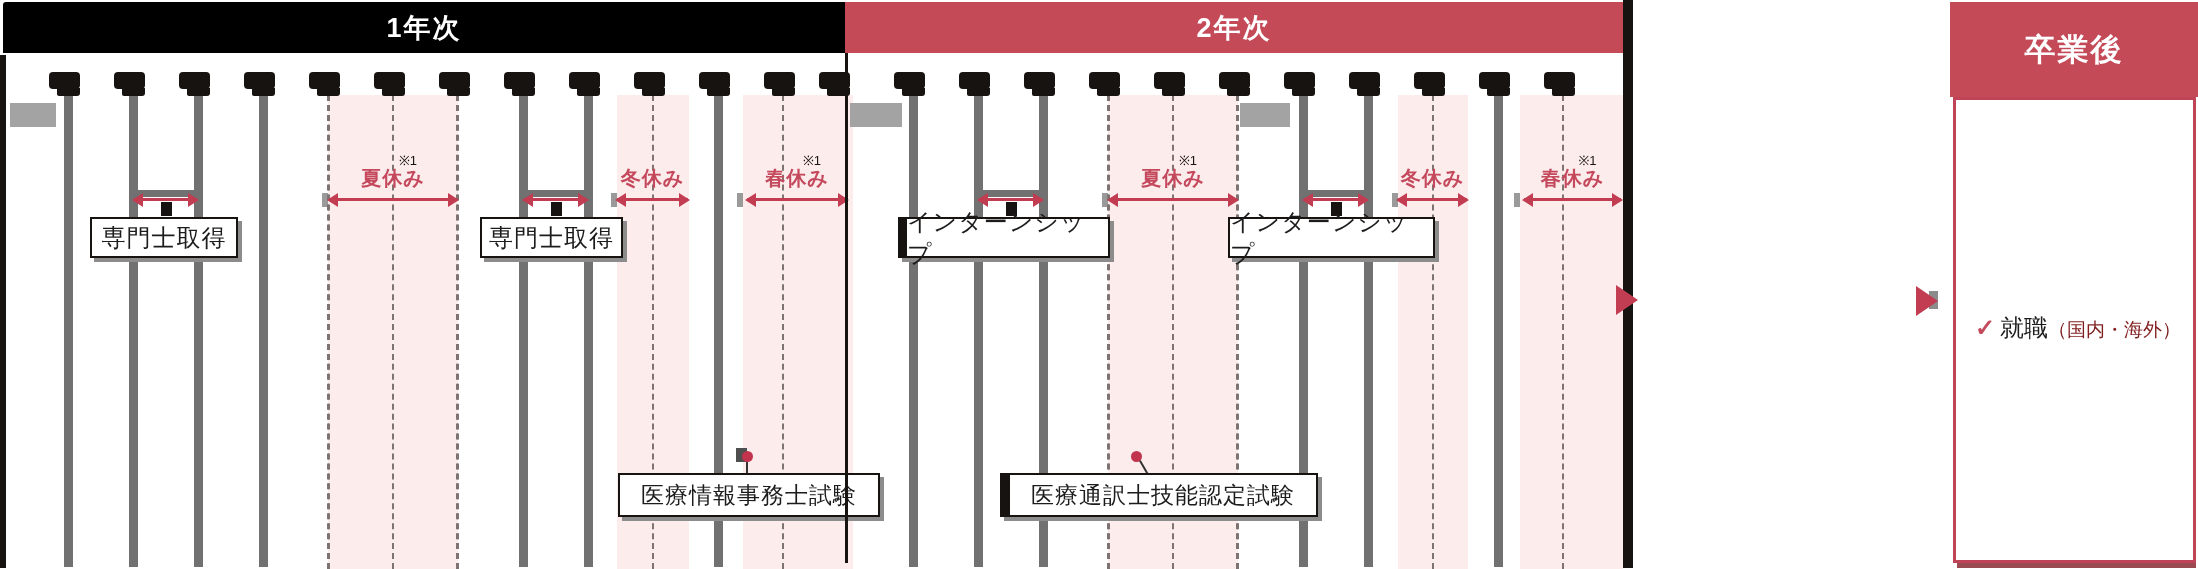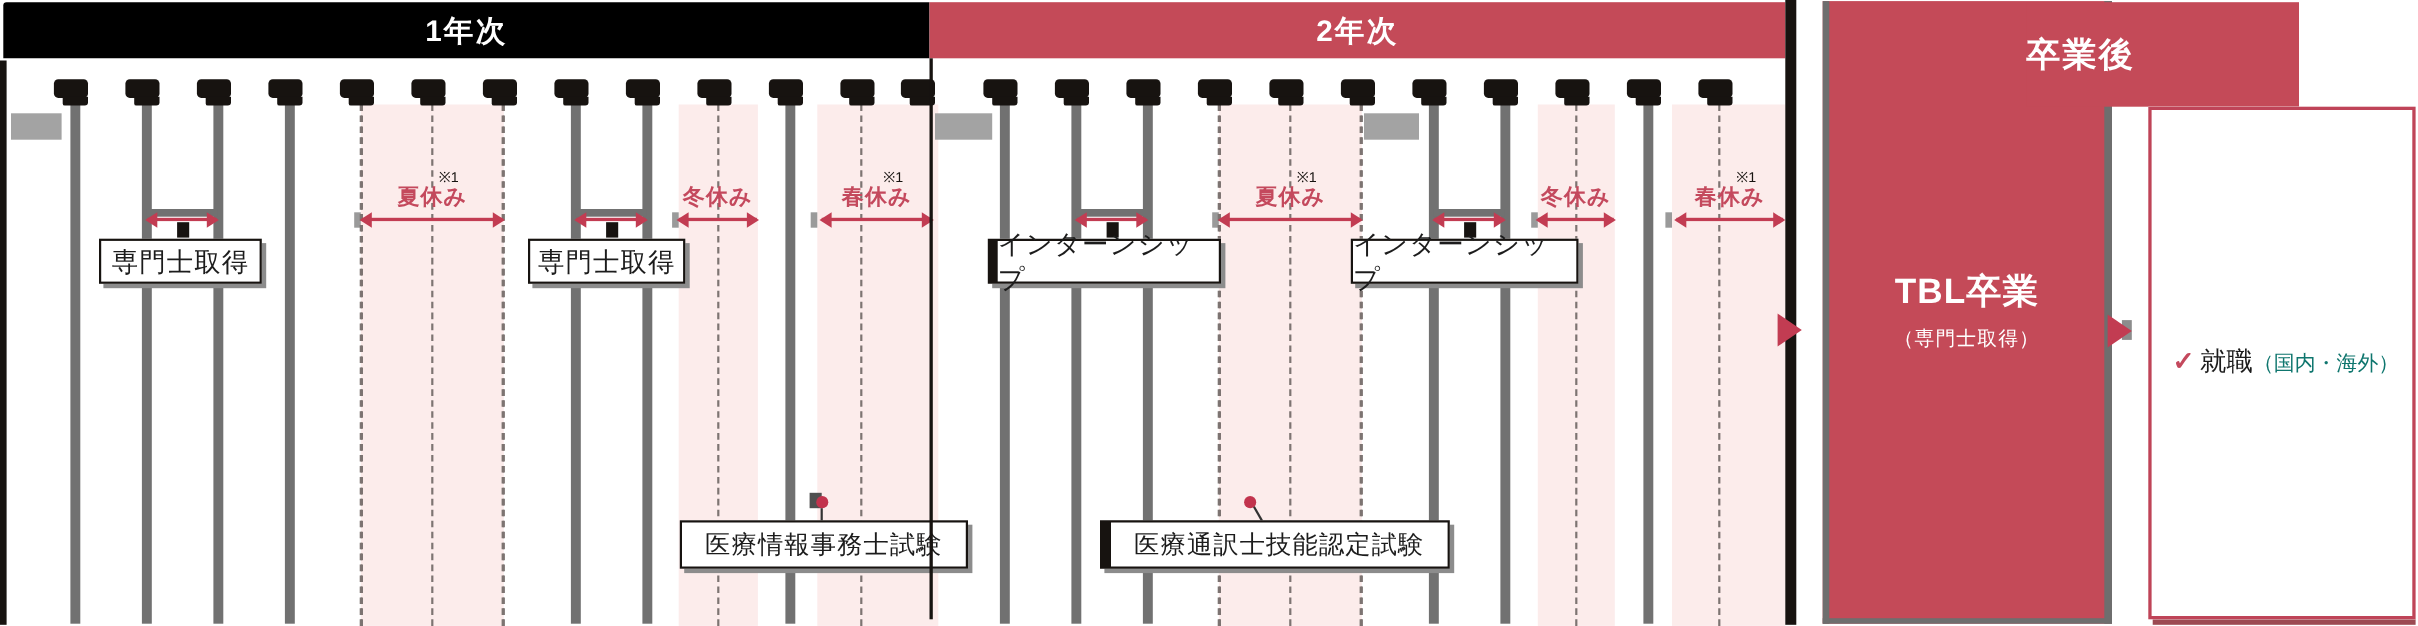--- a/index.html
+++ b/index.html
@@ -50,30 +50,30 @@
       box-sizing:border-box;display:flex;flex-direction:column;align-items:center;justify-content:center;
       gap:9px;z-index:7;}
   .tbl-title{color:#fff;font-size:32px;font-weight:bold;letter-spacing:1px;}
   .tbl-sub{color:#fff;font-size:18px;letter-spacing:1px;}
   .ah{position:absolute;width:0;height:0;border-top:15px solid transparent;border-bottom:15px solid transparent;
       border-left:22px solid #c23c52;z-index:8;}
   .ah-left{left:1616px;top:285px;}
   .ah-right{left:1916px;top:286px;}
   .ah-shadow{position:absolute;left:1929px;top:291px;width:9px;height:18px;background:#8c8c8c;z-index:7;}
   
-  .after-hdr{position:absolute;left:1842px;top:2px;width:248px;height:95px;background:#c44a58;
-      display:flex;align-items:center;justify-content:flex-start;color:#fff;font-size:31px;font-weight:bold;
+  .after-hdr{position:absolute;left:1950px;top:2px;width:248px;height:95px;background:#c44a58;
+      display:flex;align-items:center;justify-content:center;color:#fff;font-size:31px;font-weight:bold;
       letter-spacing:2px;z-index:7;}
   .after-body{position:absolute;left:1953px;top:97px;width:243px;height:466px;background:#fff;
       border:3px solid #bf4458;box-sizing:border-box;z-index:7;}
   .after-shadow{position:absolute;left:1957px;top:563px;width:239px;height:5px;background:#9c4a52;z-index:6;}
   .after-item{position:absolute;left:19px;top:212px;display:flex;align-items:baseline;white-space:nowrap;}
   .chk{color:#c4495d;font-size:24px;font-weight:bold;margin-right:5px;}
   .after-main{font-size:24px;color:#1c1c1c;}
-  .after-sub{font-size:19px;color:#0f766e;}
+  .after-sub{font-size:19px;color:#7f1d1d;}
 </style>
 </head>
 <body>
 
 <div class="stage">
 
   <div class="hdr hdr1">
     <span>1年次</span>
   </div>
   <div class="hdr hdr2">
@@ -205,24 +205,20 @@
       <div class="exbox" style="left: 618px; width: 262px;">医療情報事務士試験</div>
       <div class="pincirc" style="left: 1131px;"></div>
       <div class="stem" style="left: 1139px; top: 461px; height: 15px; transform: rotate(-30deg); transform-origin: left top;"></div>
       <div class="exbox thickleft" style="left: 1000px; width: 318px;">医療通訳士技能認定試験</div>
     </div>
 
   <div class="leftbar"></div>
   <div class="yeardiv"></div>
   <div class="endbar"></div>
 
-  <div class="tbl-panel">
-    <div class="tbl-title">TBL卒業</div>
-    <div class="tbl-sub">（専門士取得）</div>
-  </div>
   <div class="ah ah-left"></div>
   <div class="ah-shadow"></div>
   <div class="ah ah-right"></div>
 
   <div class="after-hdr">
     <span>卒業後</span>
   </div>
   <div class="after-shadow"></div>
   <div class="after-body">
     <div class="after-item">

